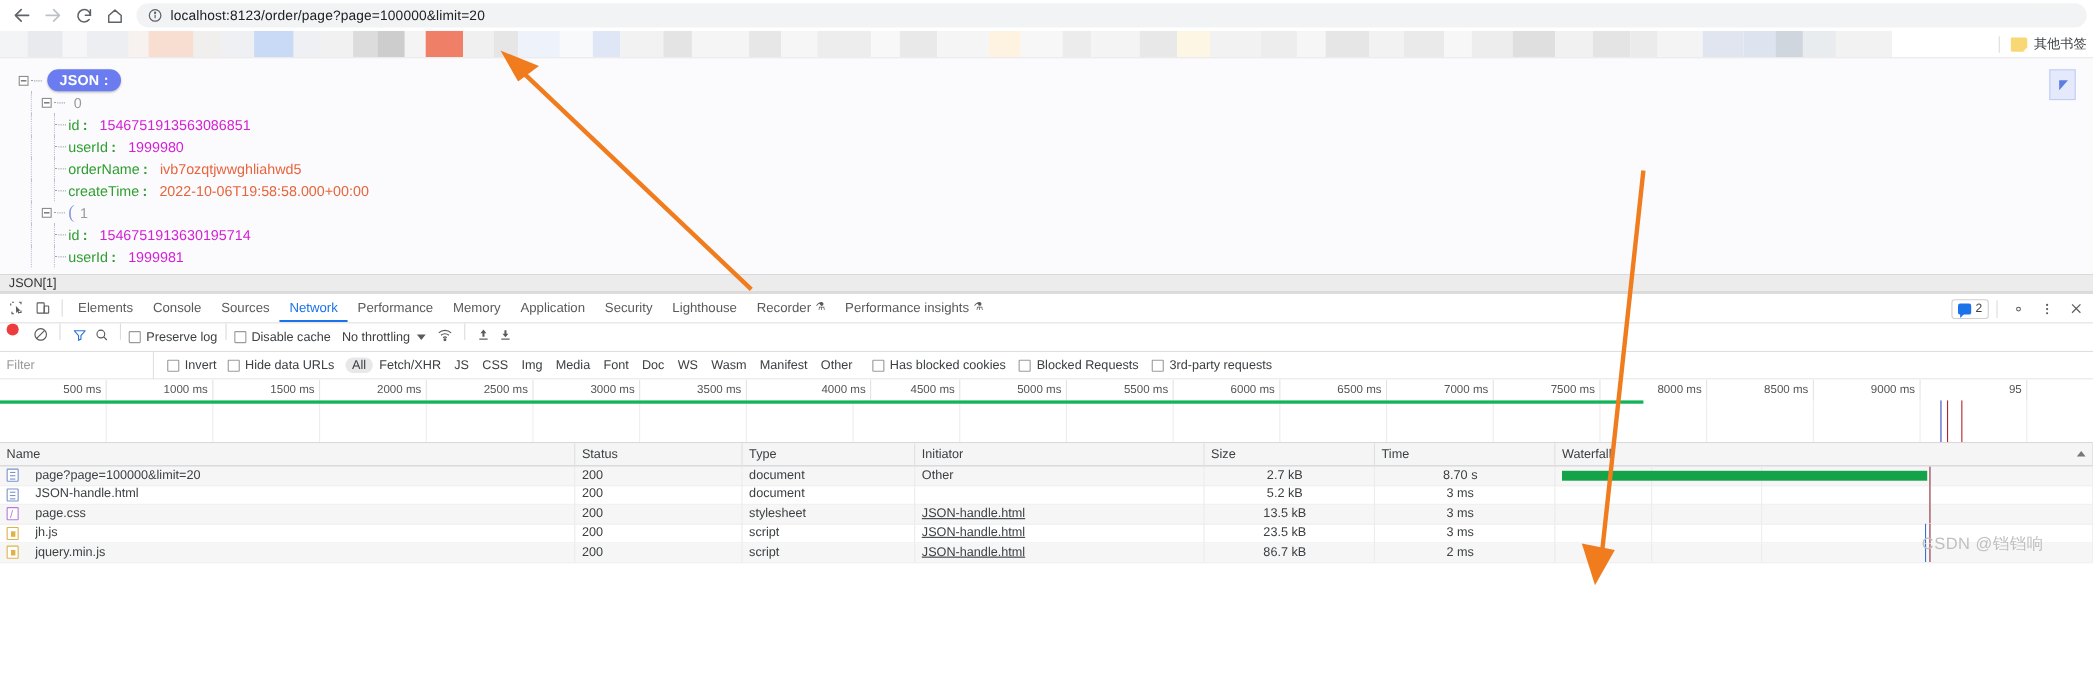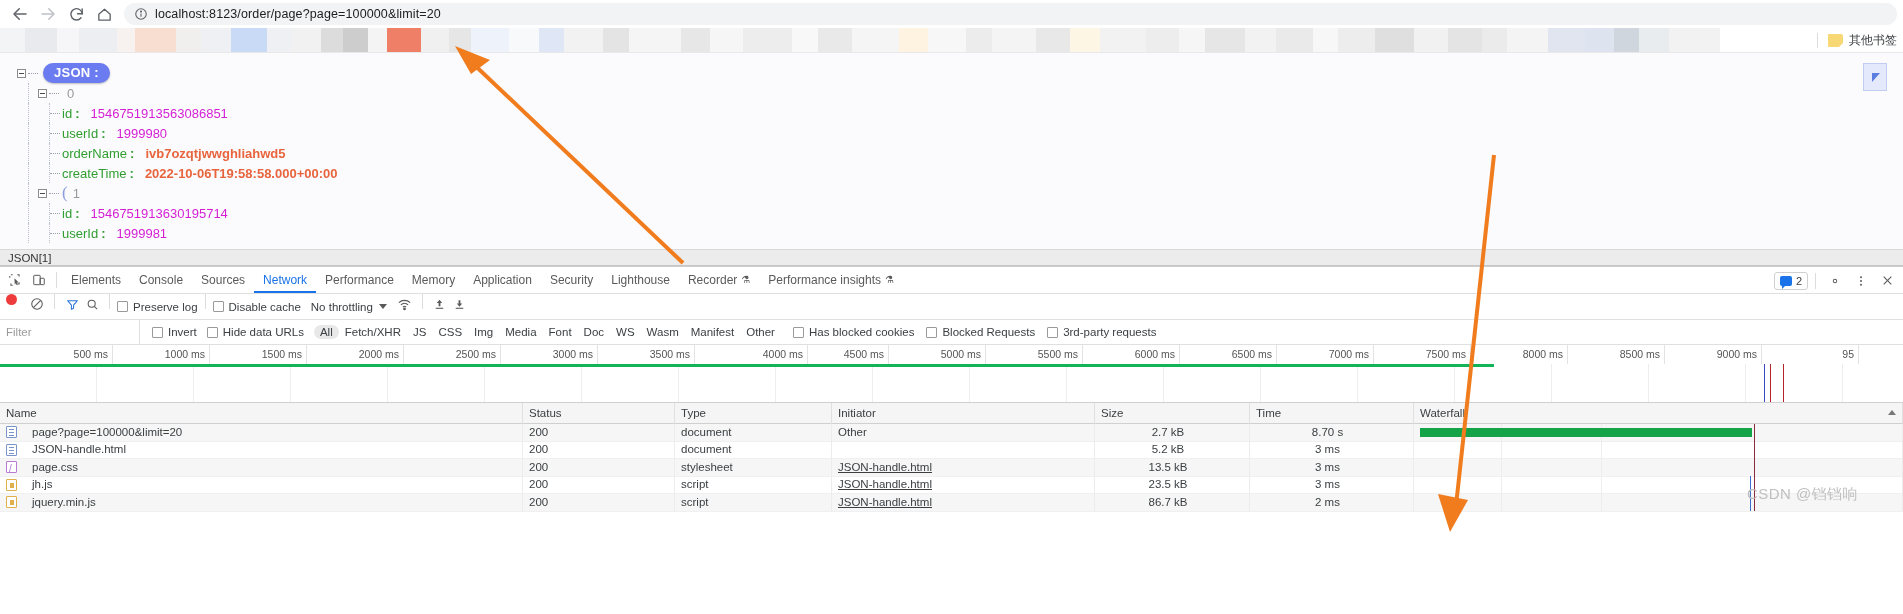--- a/index.html
+++ b/index.html
@@ -151,21 +151,21 @@
     letter-spacing: .02em;
   }
   .idx-label { color: #9a9a9a; font-size: 13px; margin-left: 6px; }
   .paren {
     color: #8d9bdd; font-size: 17px; margin-left: 1px; margin-right: -1px;
     font-family: "Liberation Serif", serif;
   }
   .k { color: #2f9e2f; font-weight: normal; font-size: 13px; }
   .colon { color: #2f9e2f; font-weight: bold; font-size: 13px; margin-left: 3px; }
   .v-num { color: #d41fd4; font-size: 13px; margin-left: 11px; }
-  .v-str { color: #e8643c; font-size: 13px; margin-left: 11px; font-weight: bold; }
+  .v-str { color: #e8643c; font-size: 13px; margin-left: 11px; }
 
   .status-strip {
     height: 17px;
     background: #ececec;
     border-top: 1px solid #d9d9d9;
     border-bottom: 1px solid #c7c7c7;
     display: flex; align-items: center;
     padding-left: 8px;
     font-size: 11.5px;
     color: #333;
@@ -273,21 +273,20 @@
   .ftype.active { background: #e8e8e8; }
   .fchk { display: flex; align-items: center; gap: 5px; margin-left: 12px; white-space: nowrap; }
 
   
   .dt-overview {
     height: 58px;
     position: relative;
     border-bottom: 1px solid #d0d0d0;
     background: #fff;
     overflow: hidden;
-    padding-left: 16px;
   }
   .ov-ruler {
     height: 19px; position: relative;
     border-bottom: 0;
   }
   .ov-tick {
     position: absolute; top: 0; height: 19px;
     border-right: 1px solid #e3e3e3;
   }
   .ov-tick span {

